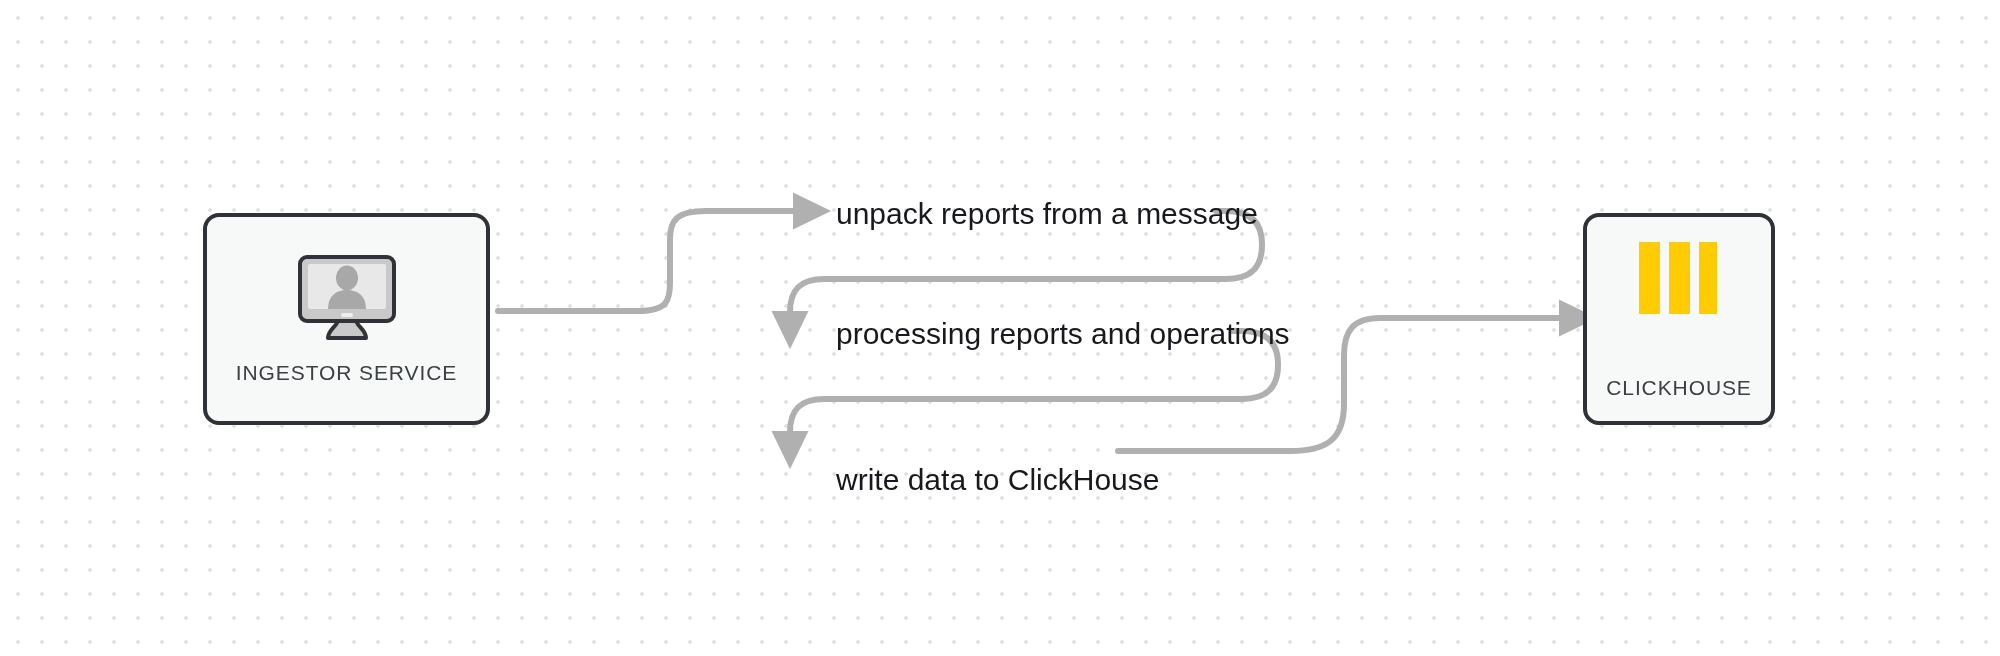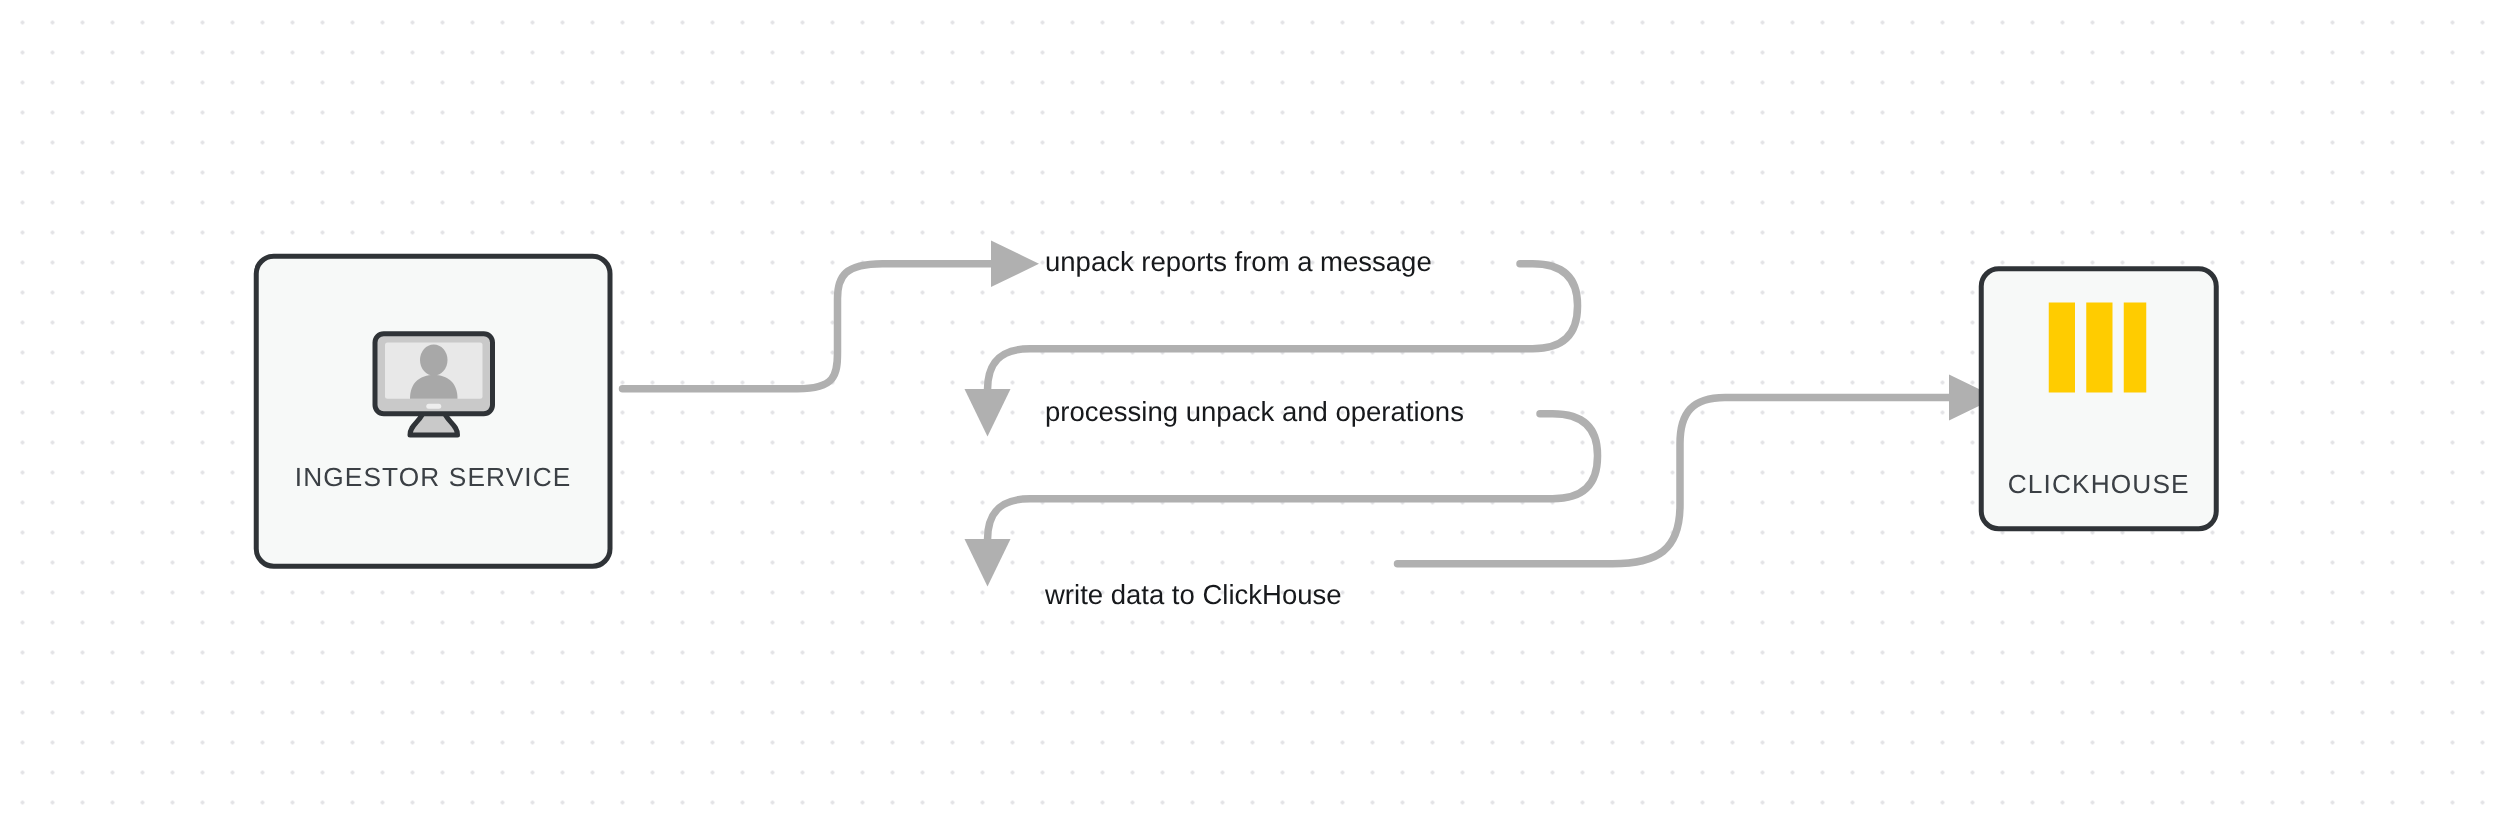--- a/index.html
+++ b/index.html
@@ -52,44 +52,44 @@
     letter-spacing: 0.9px;
     color: #3b4045;
     text-transform: uppercase;
     white-space: nowrap;
     font-weight: 400;
   }
 
   
   #node-ingestor {
     left: 203px;
-    top: 203px;
+    top: 213px;
     width: 287px;
-    height: 252px;
+    height: 212px;
   }
   #node-ingestor .node-label { margin-top: 16px; }
 
   
   #node-clickhouse {
     left: 1583px;
     top: 213px;
     width: 192px;
     height: 212px;
     gap: 40px;
   }
   #node-clickhouse .node-label { margin-top: 18px; }
 
   
   .icon-monitor { width: 104px; height: 92px; display: block; }
   .icon-clickhouse { width: 104px; height: 80px; display: block; }
 
   
   .edge-label {
     position: absolute;
-    font-size: 22px;
+    font-size: 30px;
     color: #17191c;
     white-space: nowrap;
     line-height: 1;
     background: transparent;
     font-weight: 400;
   }
   #edge-label-0 { left: 836px; top: 199px; }
   #edge-label-1 { left: 836px; top: 319px; }
   #edge-label-2 { left: 836px; top: 465px; }
 </style>
@@ -167,17 +167,17 @@
         <rect x="12" y="4" width="21" height="72" fill="#ffcc00"></rect>
         <rect x="42" y="4" width="21" height="72" fill="#ffcc00"></rect>
         <rect x="72" y="4" width="18" height="72" fill="#ffcc00"></rect>
       </svg>
     </span>
     <span class="node-label">CLICKHOUSE</span>
   </div>
 
   <div class="edge-label" id="edge-label-0">unpack reports from a message</div>
 
-  <div class="edge-label" id="edge-label-1">processing unpack and operations</div>
+  <div class="edge-label" id="edge-label-1">processing reports and operations</div>
 
   <div class="edge-label" id="edge-label-2">write data to ClickHouse</div>
 
 </div>
 
 </body></html>

